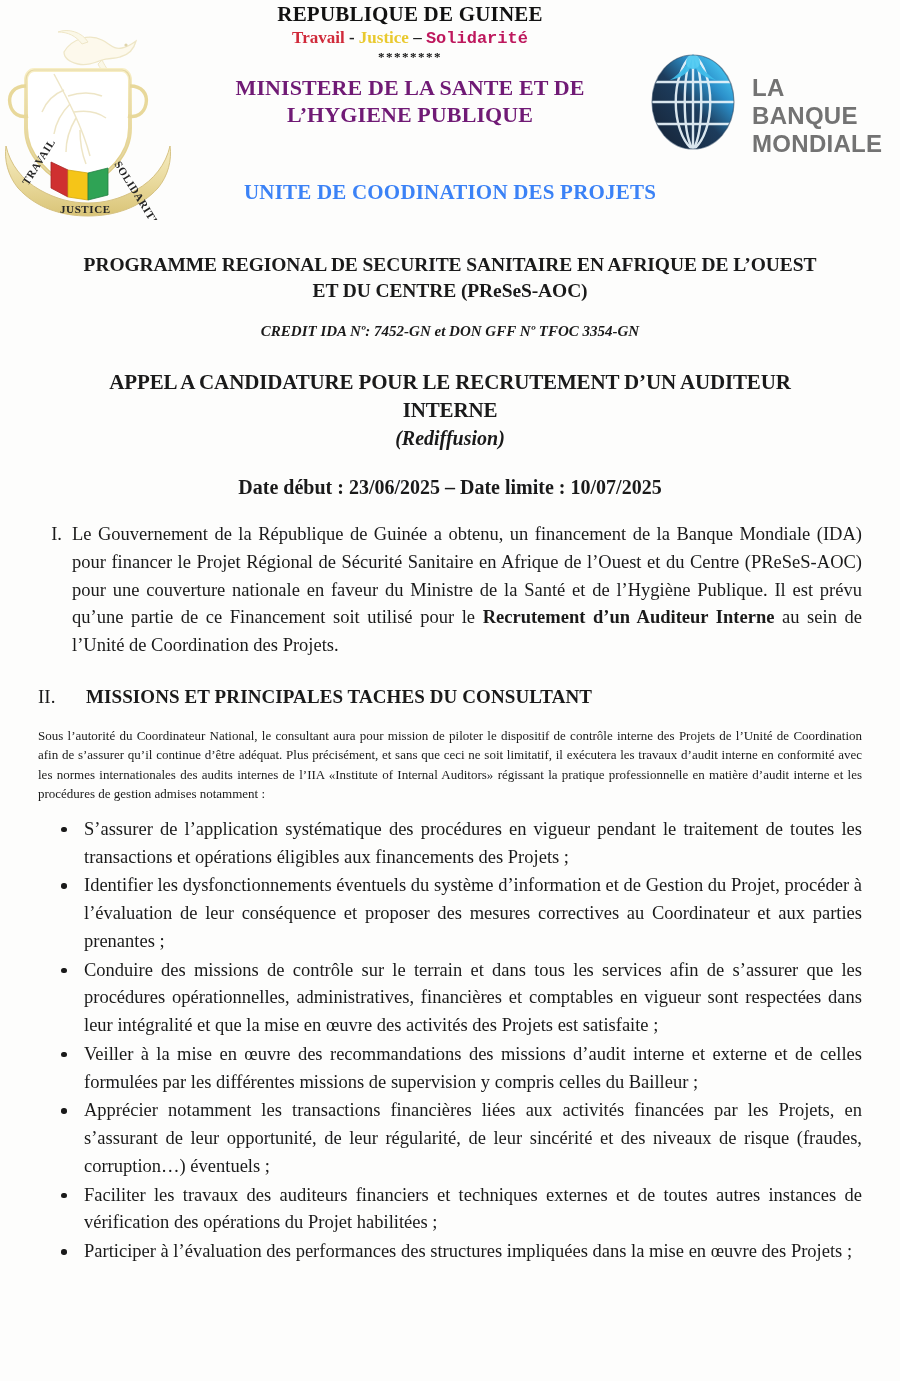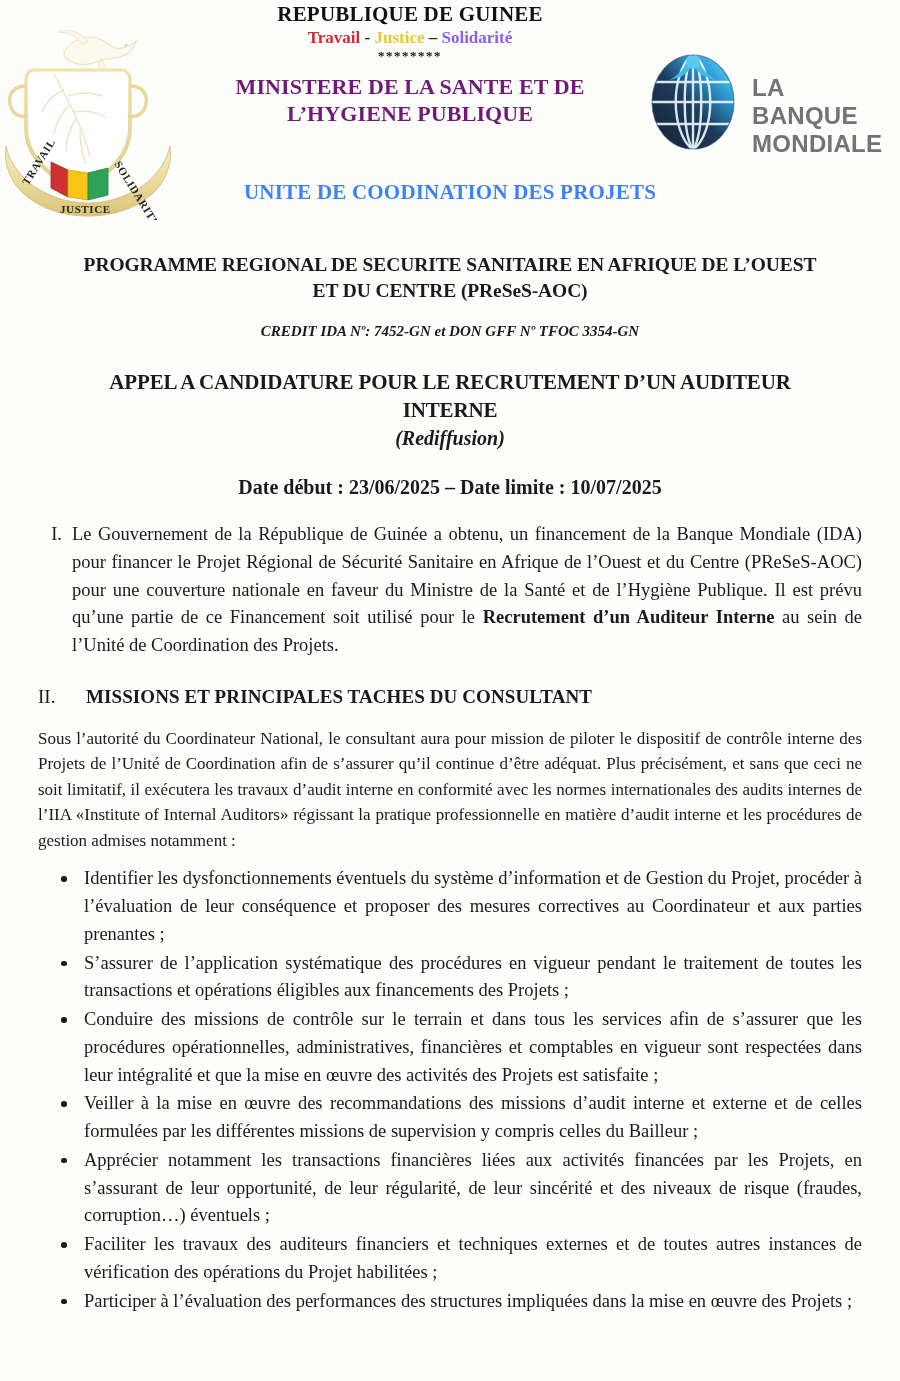--- a/index.html
+++ b/index.html
@@ -58,21 +58,21 @@
   .devise {
     font-size: 17px;
     font-weight: bold;
     margin-top: 3px;
     line-height: 1.1;
     white-space: nowrap;
   }
   .devise .w-travail { color: #d02a3a; }
   .devise .w-sep { color: #222; }
   .devise .w-justice { color: #e9c92f; }
-  .devise .w-solidarite { color: #8b5cf6; }
+  .devise .w-solidarite { color: #be185d; font-family: Liberation Mono, monospace; }
   .stars {
     font-size: 13px;
     font-weight: bold;
     color: #111;
     letter-spacing: 1.5px;
     margin-top: 1px;
     line-height: 1.1;
   }
   .ministere {
     margin-top: 10px;
@@ -199,21 +199,21 @@
     font-weight: normal;
   }
   .section-title {
     font-size: 19px;
     font-weight: bold;
     letter-spacing: .1px;
   }
 
   .para {
     margin-top: 18px;
-    font-size: 17px;
+    font-size: 13px;
     line-height: 1.5;
     text-align: justify;
     text-justify: inter-word;
   }
 
   ul.bullets {
     margin: 12px 0 0 0;
     padding: 0;
     list-style: none;
   }
@@ -380,22 +380,22 @@
     </div>
 
     <div class="section-head">
       <div class="section-num">II.</div>
       <div class="section-title">MISSIONS ET PRINCIPALES TACHES DU CONSULTANT</div>
     </div>
 
     <div class="para">Sous l’autorité du Coordinateur National, le consultant aura pour mission de piloter le dispositif de contrôle interne des Projets de l’Unité de Coordination afin de s’assurer qu’il continue d’être adéquat. Plus précisément, et sans que ceci ne soit limitatif, il exécutera les travaux d’audit interne en conformité avec les normes internationales des audits internes de l’IIA «Institute of Internal Auditors» régissant la pratique professionnelle en matière d’audit interne et les procédures de gestion admises notamment :</div>
 
     <ul class="bullets">
+      <li>S’assurer de l’application systématique des procédures en vigueur pendant le traitement de toutes les transactions et opérations éligibles aux financements des Projets ;</li>
       <li>Identifier les dysfonctionnements éventuels du système d’information et de Gestion du Projet, procéder à l’évaluation de leur conséquence et proposer des mesures correctives au Coordinateur et aux parties prenantes ;</li>
-      <li>S’assurer de l’application systématique des procédures en vigueur pendant le traitement de toutes les transactions et opérations éligibles aux financements des Projets ;</li>
       <li>Conduire des missions de contrôle sur le terrain et dans tous les services afin de s’assurer que les procédures opérationnelles, administratives, financières et comptables en vigueur sont respectées dans leur intégralité et que la mise en œuvre des activités des Projets est satisfaite ;</li>
       <li>Veiller à la mise en œuvre des recommandations des missions d’audit interne et externe et de celles formulées par les différentes missions de supervision y compris celles du Bailleur ;</li>
       <li>Apprécier notamment les transactions financières liées aux activités financées par les Projets, en s’assurant de leur opportunité, de leur régularité, de leur sincérité et des niveaux de risque (fraudes, corruption…) éventuels ;</li>
       <li>Faciliter les travaux des auditeurs financiers et techniques externes et de toutes autres instances de vérification des opérations du Projet habilitées ;</li>
       <li>Participer à l’évaluation des performances des structures impliquées dans la mise en œuvre des Projets ;</li>
     </ul>
 
   </div>
 </div>
 

